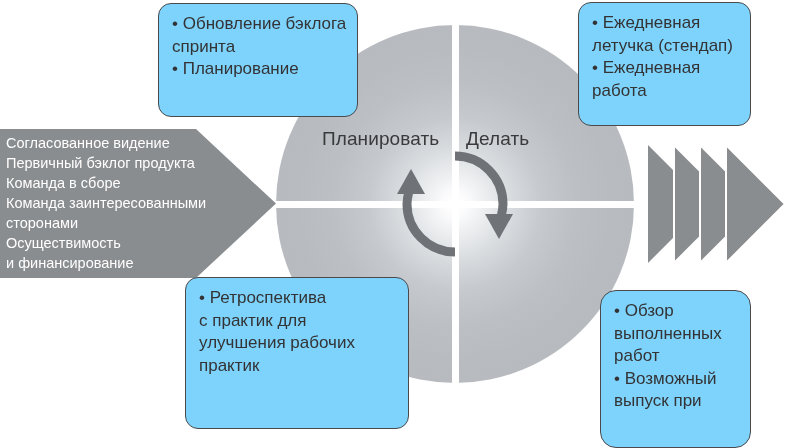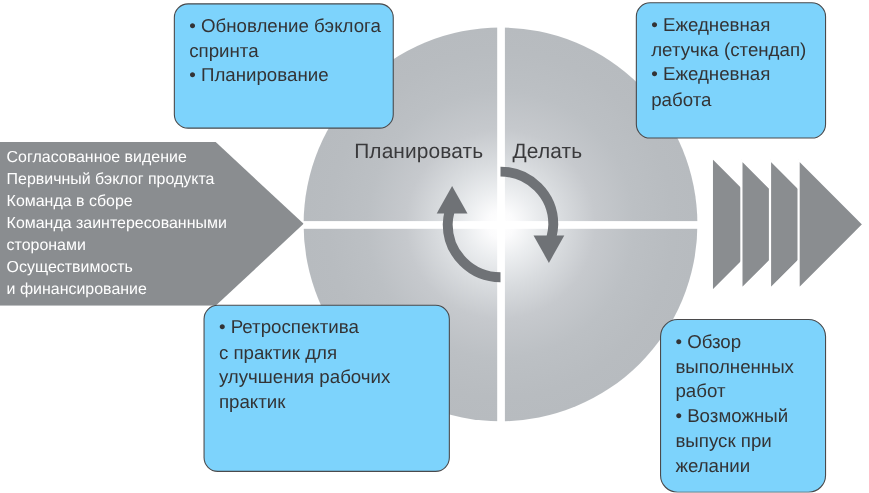--- a/index.html
+++ b/index.html
@@ -189,16 +189,15 @@
     <div class="line">улучшения рабочих</div>
     <div class="line">практик</div>
   </div>
 
   <div class="info-box box-br">
     <div class="line">• Обзор</div>
     <div class="line">выполненных</div>
     <div class="line">работ</div>
     <div class="line">• Возможный</div>
     <div class="line">выпуск при</div>
-    <div class="line">желании</div>
   </div>
 
 </div>
 
 </body></html>

